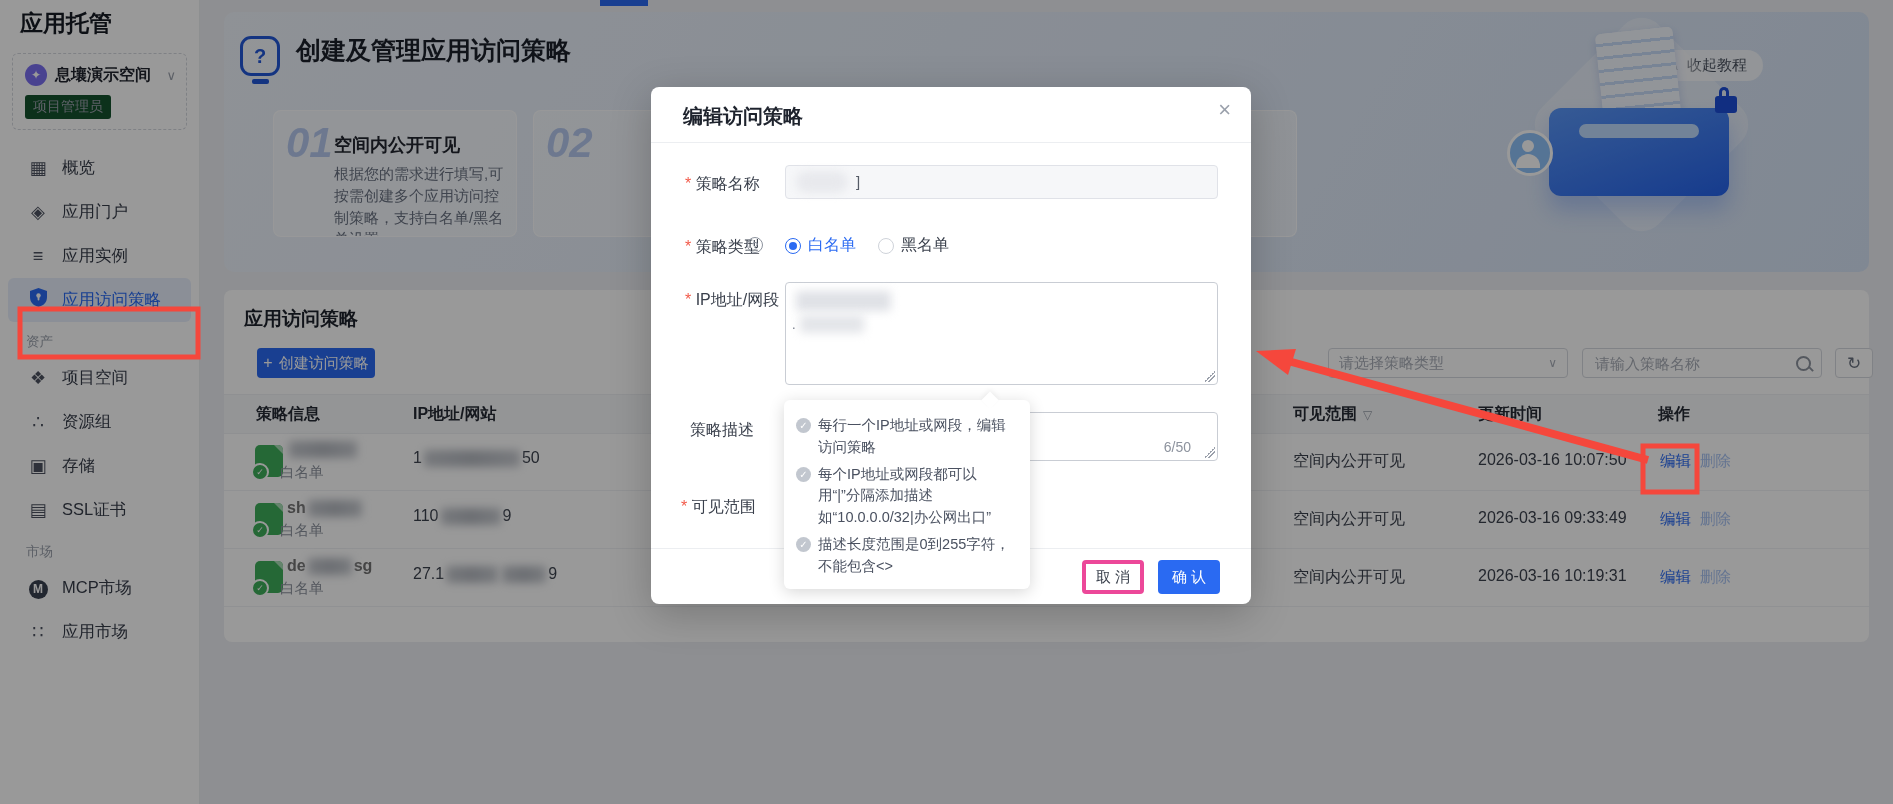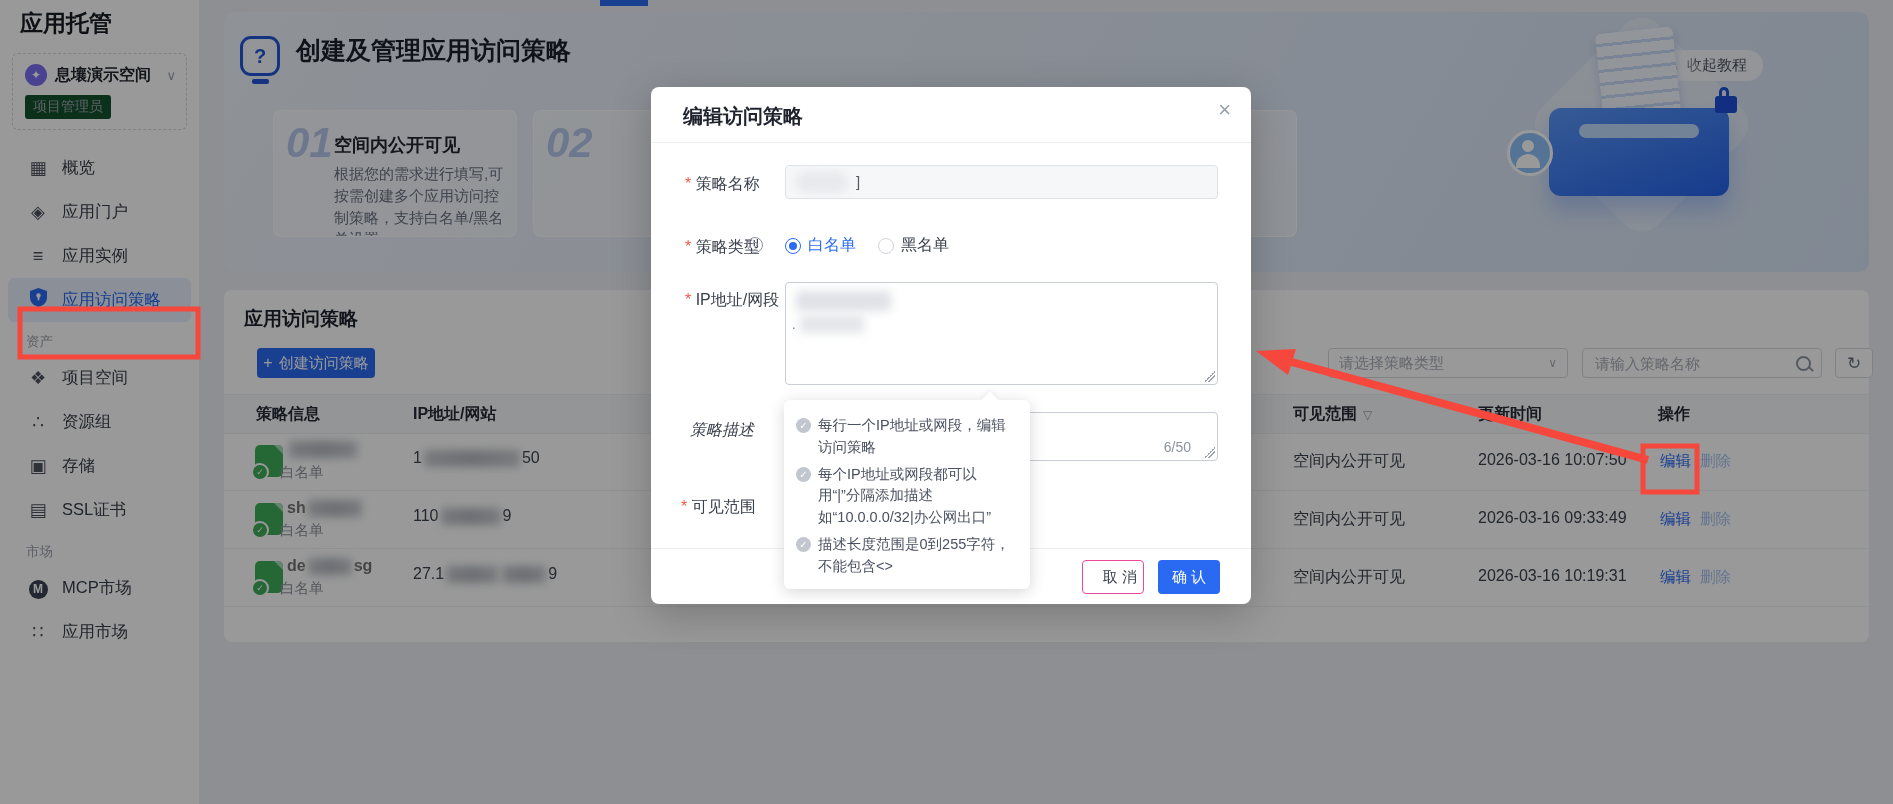--- a/index.html
+++ b/index.html
@@ -130,22 +130,22 @@
   .m-textarea{position:absolute;left:134px;border:1px solid #c9cdd4;border-radius:4px;background:#fff;box-sizing:border-box;}
   .ta-ip{top:195px;width:433px;height:103px;}
   .ta-desc{top:325px;width:433px;height:49px;}
   .ta-blob1{position:absolute;left:10px;top:8px;width:95px;height:20px;border-radius:3px;background:#dfe1e6;filter:blur(5px);}
   .ta-blob2{position:absolute;left:14px;top:32px;width:64px;height:18px;border-radius:3px;background:#e3e5e9;filter:blur(5px);}
   .ta-dot{position:absolute;left:6px;top:34px;color:#6a7280;font-size:13px;}
   .counter{position:absolute;right:26px;bottom:5px;font-size:14px;color:#8d939e;}
   .grip{position:absolute;right:2px;bottom:2px;width:11px;height:11px;
         background:linear-gradient(135deg,transparent 0 50%,#9aa0ab 50% 57%,transparent 57% 68%,#9aa0ab 68% 75%,transparent 75%);}
   .m-ft-line{position:absolute;left:0;top:461px;width:600px;height:1px;background:#eceef1;}
-  .btn-cancel{position:absolute;left:431px;top:473px;width:62px;height:34px;background:#fff;border:1px solid #ec4899;
-              border-radius:4px;font-size:15px;color:#3a404c;font-family:inherit;cursor:pointer;text-align:right;}
+  .btn-cancel{position:absolute;left:431px;top:473px;width:62px;height:34px;background:#fff;border:4px solid #ec4899;
+              border-radius:4px;font-size:15px;color:#3a404c;font-family:inherit;cursor:pointer;}
   .btn-ok{position:absolute;left:507px;top:473px;width:62px;height:34px;background:#2a6af2;border:none;
           border-radius:4px;font-size:15px;color:#fff;font-family:inherit;cursor:pointer;}
   
   .tooltip{position:absolute;left:133px;top:313px;width:246px;box-sizing:border-box;background:#fff;border-radius:6px;
            box-shadow:0 3px 16px rgba(0,0,0,.16);padding:10px 12px 12px;z-index:5;}
   .tooltip .arrow{position:absolute;left:200px;top:-6px;width:12px;height:12px;background:#fff;transform:rotate(45deg);
                   box-shadow:-2px -2px 5px rgba(0,0,0,.05);}
   .tip-item{display:flex;font-size:14.5px;color:#4a5160;line-height:1.5;margin-top:5px;}
   .tip-item:first-child{margin-top:0;}
   .tip-ico{flex:0 0 15px;width:15px;height:15px;border-radius:50%;background:#c2c7cf;color:#fff;font-size:10px;
@@ -363,21 +363,21 @@
   </span>
 
   <span class="m-label req" style="left:34px;top:203px;">IP地址/网段</span>
   <div class="m-textarea ta-ip">
     <span class="ta-blob1"></span>
     <span class="ta-dot">.</span>
     <span class="ta-blob2"></span>
     <span class="grip"></span>
   </div>
 
-  <span class="m-label" style="left:39px;top:333px;font-style:italic;">策略描述</span>
+  <span class="m-label" style="left:39px;top:333px;">策略描述</span>
   <div class="m-textarea ta-desc">
     <span class="counter">6/50</span>
     <span class="grip"></span>
   </div>
 
   <span class="m-label req" style="left:30px;top:410px;">可见范围</span>
 
   <div class="tooltip">
     <span class="arrow"></span>
     <div class="tip-item">

